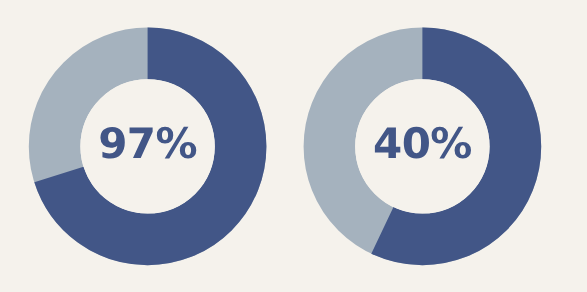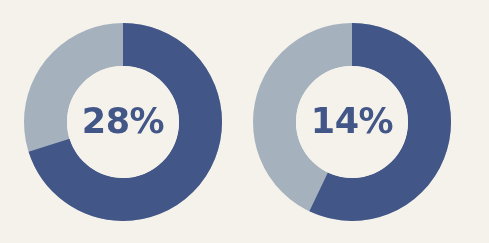--- a/index.html
+++ b/index.html
@@ -61,28 +61,28 @@
 
 <div id="chart-board">
 
   <div class="donut-figure" id="donut-figure-0">
     <svg class="donut-svg" viewBox="0 0 198 198">
       <circle cx="99" cy="99" r="77.5" fill="none" stroke="#A5B2BE" stroke-width="43"></circle>
       <circle class="donut-value-arc" cx="99" cy="99" r="77.5" fill="none" stroke="#425687" stroke-width="43" transform="rotate(-90 99 99)" stroke-dasharray="340.86280291449253 486.94686130641793"></circle>
       <circle cx="99" cy="99" r="56" fill="#F5F2EC"></circle>
     </svg>
     <div class="donut-center-label">
-      <span>28%</span>
+      <span>97%</span>
     </div>
   </div>
 
   <div class="donut-figure" id="donut-figure-1">
     <svg class="donut-svg" viewBox="0 0 198 198">
       <circle cx="99" cy="99" r="77.5" fill="none" stroke="#A5B2BE" stroke-width="43"></circle>
       <circle class="donut-value-arc" cx="99" cy="99" r="77.5" fill="none" stroke="#425687" stroke-width="43" transform="rotate(-90 99 99)" stroke-dasharray="277.5597109446582 486.94686130641793"></circle>
       <circle cx="99" cy="99" r="56" fill="#F5F2EC"></circle>
     </svg>
     <div class="donut-center-label">
-      <span>14%</span>
+      <span>40%</span>
     </div>
   </div>
 
 </div>
 
 </body></html>

